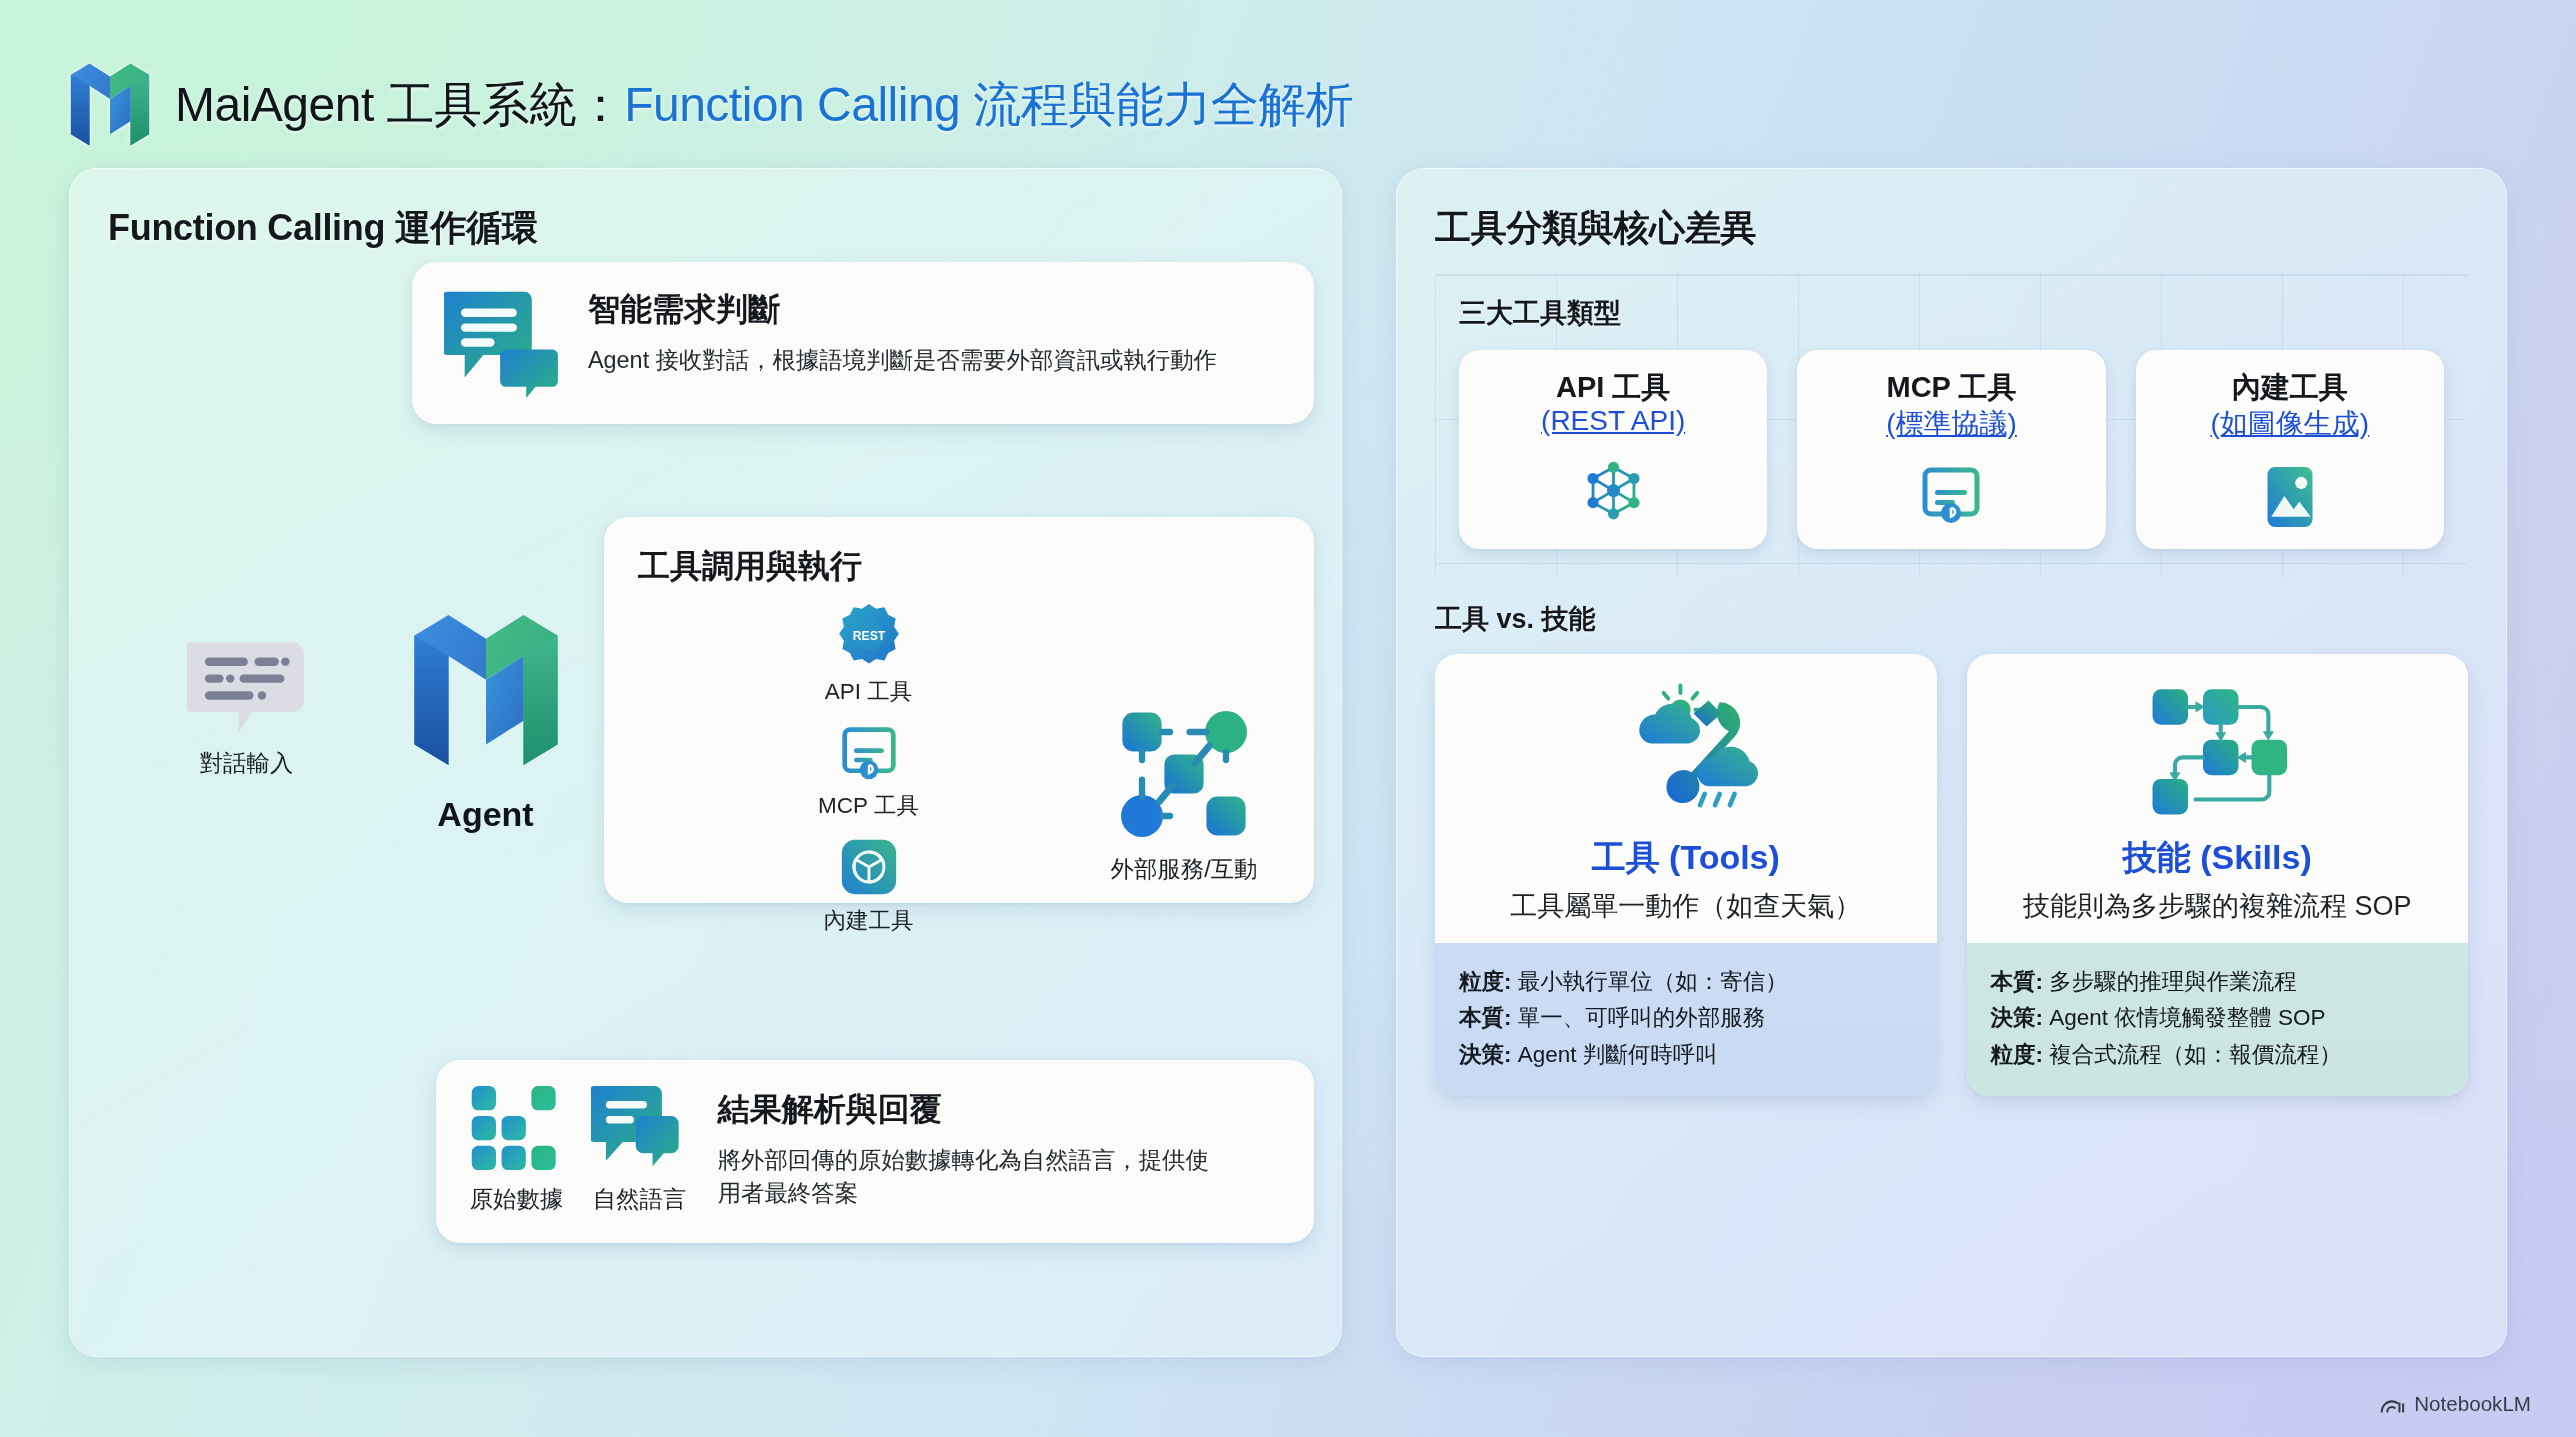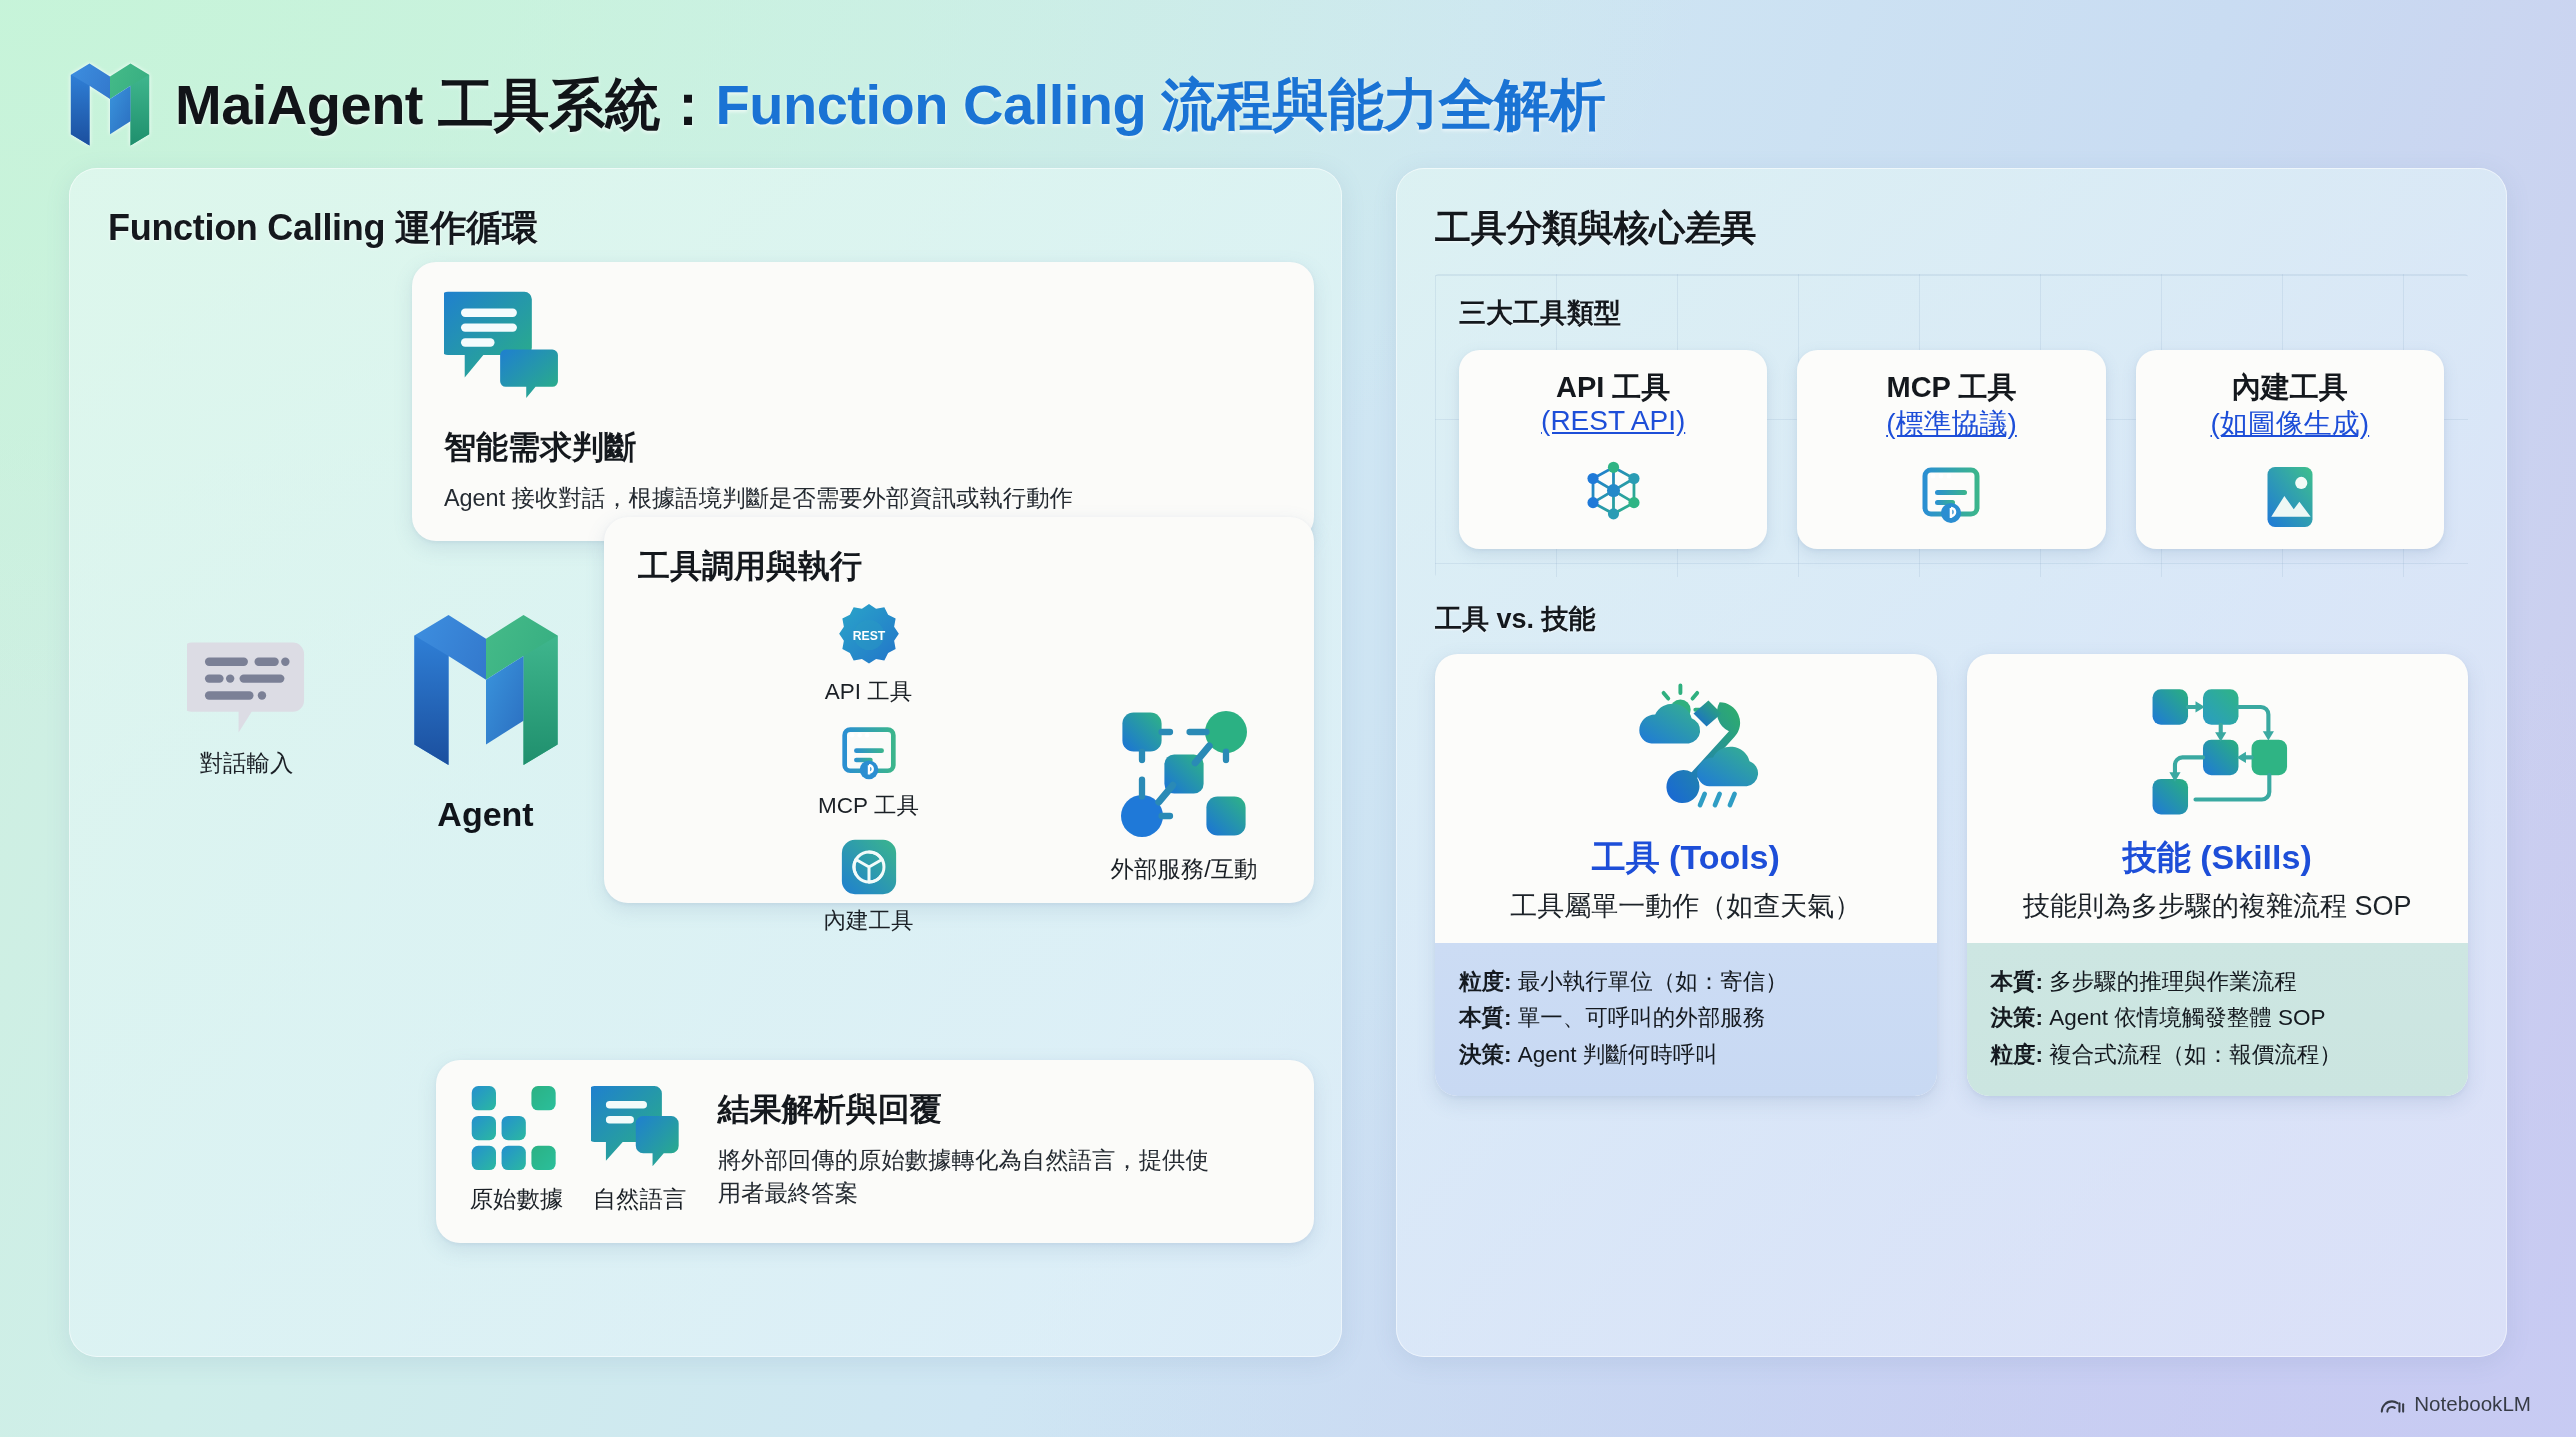--- a/index.html
+++ b/index.html
@@ -16,21 +16,21 @@
     position: relative;
   }
 
   
   .header {
     display: flex; align-items: center; gap: 24px;
     padding: 41px 0 0 69px; height: 168px;
   }
   .logo-m { width: 82px; height: 97px; flex: none; filter: drop-shadow(0 0.9px 1.9px rgba(255,255,255,0.9)); }
   .title {
-    font-size: 56px; font-weight: bold; letter-spacing: -0.5px;
+    font-size: 48px; font-weight: normal; letter-spacing: -0.5px;
     white-space: nowrap; line-height: 1;
     text-shadow: 0 1.9px 3.7px rgba(255,255,255,0.65);
   }
   .title .tk { color: #111418; }
   .title .tb { color: #1a73d4; }
 
   
   .panels { display: flex; gap: 54px; padding: 0 69px; height: 1189px; }
   .panel {
     border-radius: 28px; position: relative;
@@ -49,21 +49,21 @@
     padding: 36px 0 0 39px; letter-spacing: -0.3px;
     text-shadow: 0 0.9px 2.8px rgba(255,255,255,0.7);
   }
 
   
   .lp-body { position: relative; height: 1048px; }
   .card {
     position: absolute; background: #fbfbf9; border-radius: 24px;
     box-shadow: 0 6.6px 19px rgba(90,120,160,0.15), 0 1.9px 3.7px rgba(90,120,160,0.08);
   }
-  .card-top { left: 343px; top: 9.4px; width: 902px; padding: 26px 32px; display: flex; gap: 28px; align-items: flex-start; flex-direction: column; }
+  .card-top { left: 343px; top: 9.4px; width: 902px; padding: 26px 32px; display: flex; gap: 28px; align-items: flex-start; }
   .card-mid { left: 535px; top: 264px; width: 710px; height: 386px; padding: 28px 34px; }
   .card-bot { left: 367px; top: 807px; width: 878px; padding: 24px 32px 28px; display: flex; gap: 26px; align-items: center; }
 
   .card-h { font-size: 32px; font-weight: bold; color: #14181d; margin-bottom: 11.2px; }
   .card-p { font-size: 23.4px; color: #242a31; line-height: 1.42; }
 
   .mini-label { font-size: 23.4px; color: #1b2026; text-align: center; margin-top: 5.6px; white-space: nowrap; }
   .mini-label-sm { font-size: 22.5px; }
 
   .flow-left { position: absolute; left: 37px; top: 384px; width: 281px; text-align: center; }

